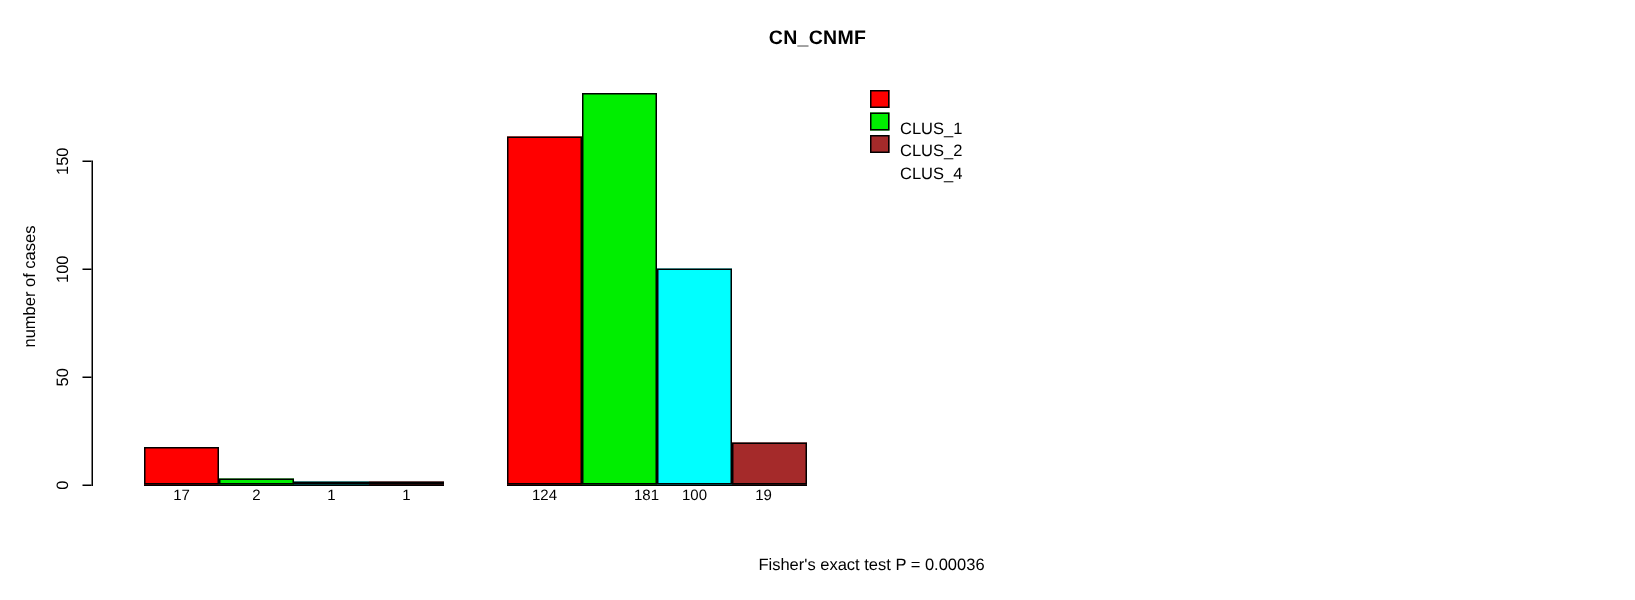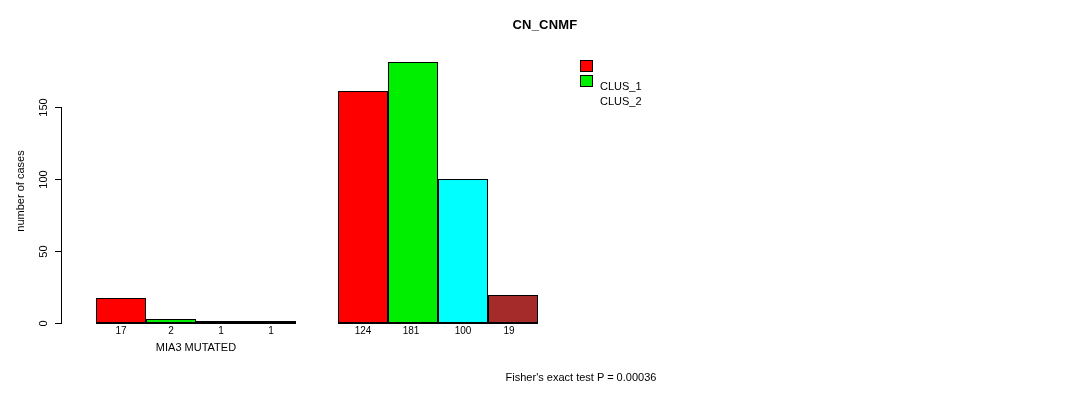--- a/index.html
+++ b/index.html
@@ -169,41 +169,44 @@
     <div class="bar" style="left:96px;  width:50px; height:25px;  background:#FF0000;"></div>
     <div class="bar" style="left:146px; width:50px; height:4px;   background:#00EE00;"></div>
     <div class="bar" style="left:196px; width:50px; height:2px;   background:#00FFFF;"></div>
     <div class="bar" style="left:246px; width:50px; height:2px;   background:#A52A2A;"></div>
 
     <div class="bar-value" style="left:96px;  width:50px;">17</div>
     <div class="bar-value" style="left:146px; width:50px;">2</div>
     <div class="bar-value" style="left:196px; width:50px;">1</div>
     <div class="bar-value" style="left:246px; width:50px;">1</div>
 
-    <div class="group-label" style="left:96px; width:200px;">MIA3 MUTATED</div>
 
     <div class="bar" style="left:338px; width:50px; height:232px; background:#FF0000;"></div>
     <div class="bar" style="left:388px; width:50px; height:261px; background:#00EE00;"></div>
     <div class="bar" style="left:438px; width:50px; height:144px; background:#00FFFF;"></div>
     <div class="bar" style="left:488px; width:50px; height:28px;  background:#A52A2A;"></div>
 
     <div class="bar-value" style="left:338px; width:50px;">124</div>
-    <div class="bar-value" style="left:386px; width:50px;">181</div>
+    <div class="bar-value" style="left:406px; width:50px;">181</div>
     <div class="bar-value" style="left:438px; width:50px;">100</div>
     <div class="bar-value" style="left:484px; width:50px;">19</div>
 
 
   </div>
 
   <div id="legend">
     <div class="legend-row">
       <span class="legend-swatch" style="background:#FF0000;"></span>
       <span class="legend-label">CLUS_1</span>
     </div>
     <div class="legend-row">
       <span class="legend-swatch" style="background:#00EE00;"></span>
       <span class="legend-label">CLUS_2</span>
     </div>
+    <div class="legend-row">
+      <span class="legend-swatch" style="background:#A52A2A;"></span>
+      <span class="legend-label">CLUS_4</span>
+    </div>
   </div>
 
   <div class="footnote">Fisher's exact test P = 0.00036</div>
 
 </div>
 
 </body></html>

